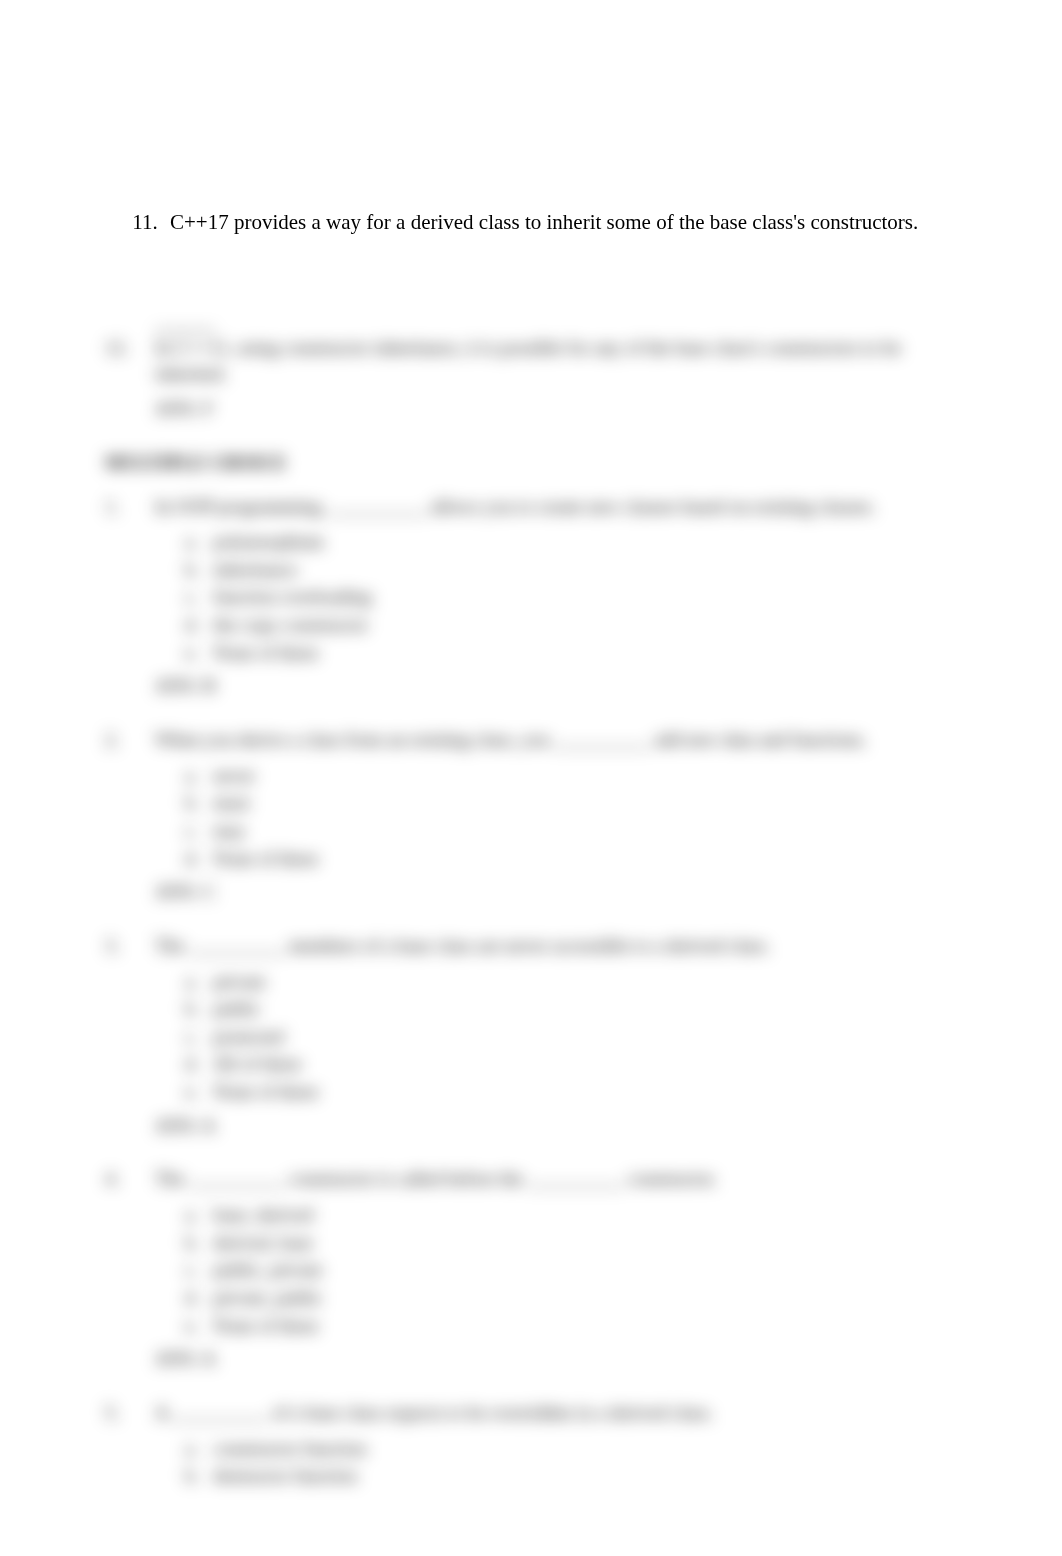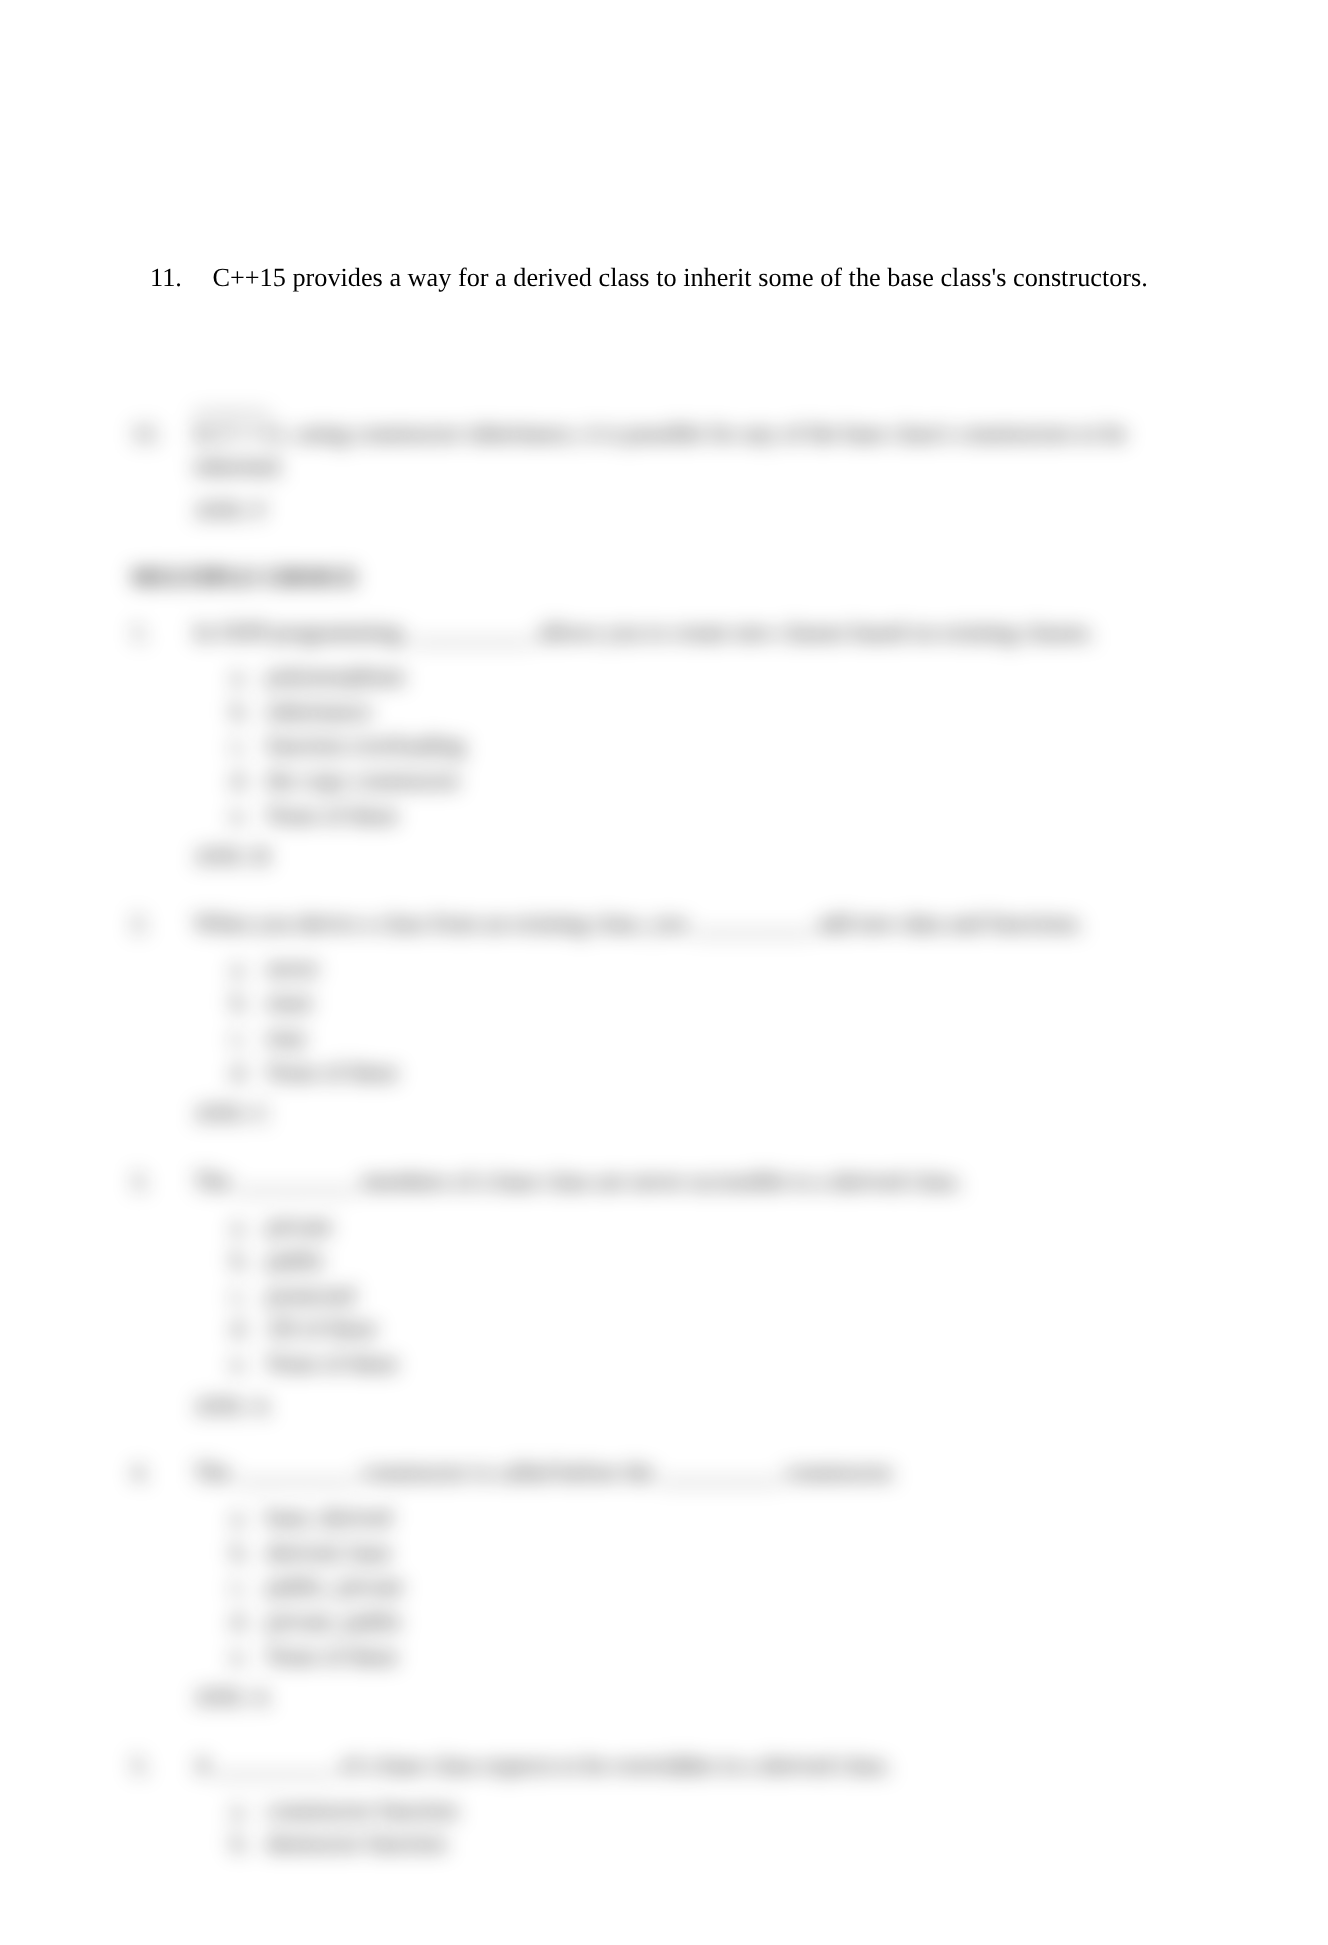--- a/index.html
+++ b/index.html
@@ -21,20 +21,21 @@
     position: absolute;
     left: 120px;
     top: 208px;
     font-size: 21px;
     line-height: 1.35;
     width: 820px;
   }
   .clear-num {
     display: inline-block;
     width: 50px;
+    text-align: center;
   }
   .blur-area {
     position: absolute;
     left: 105px;
     top: 330px;
     width: 850px;
     filter: blur(8px);
     font-size: 19px;
     line-height: 1.35;
     color: #111;
@@ -84,21 +85,21 @@
     width: 60px;
     margin: 0;
   }
 </style>
 </head>
 <body>
 
 <div class="page">
 
   <div class="clear-line">
-    <span class="clear-num">11.</span><span>C++15 provides a way for a derived class to inherit some of the base class's constructors.</span>
+    <span class="clear-num">11.</span><span>C++17 provides a way for a derived class to inherit some of the base class's constructors.</span>
   </div>
 
   <div class="blur-area">
 
     <div class="q">
       <div class="hr-wrap">
           <hr class="hr-short">
         </div>
       <div class="q-head">
         <div class="q-num">12.</div>

